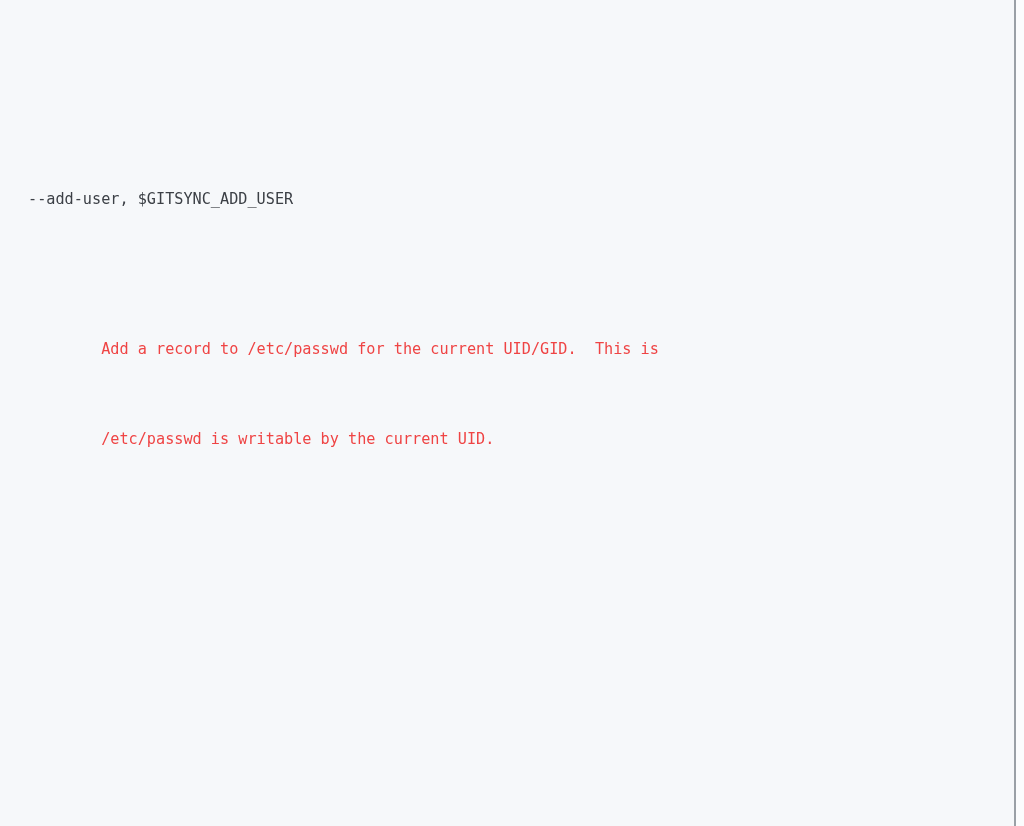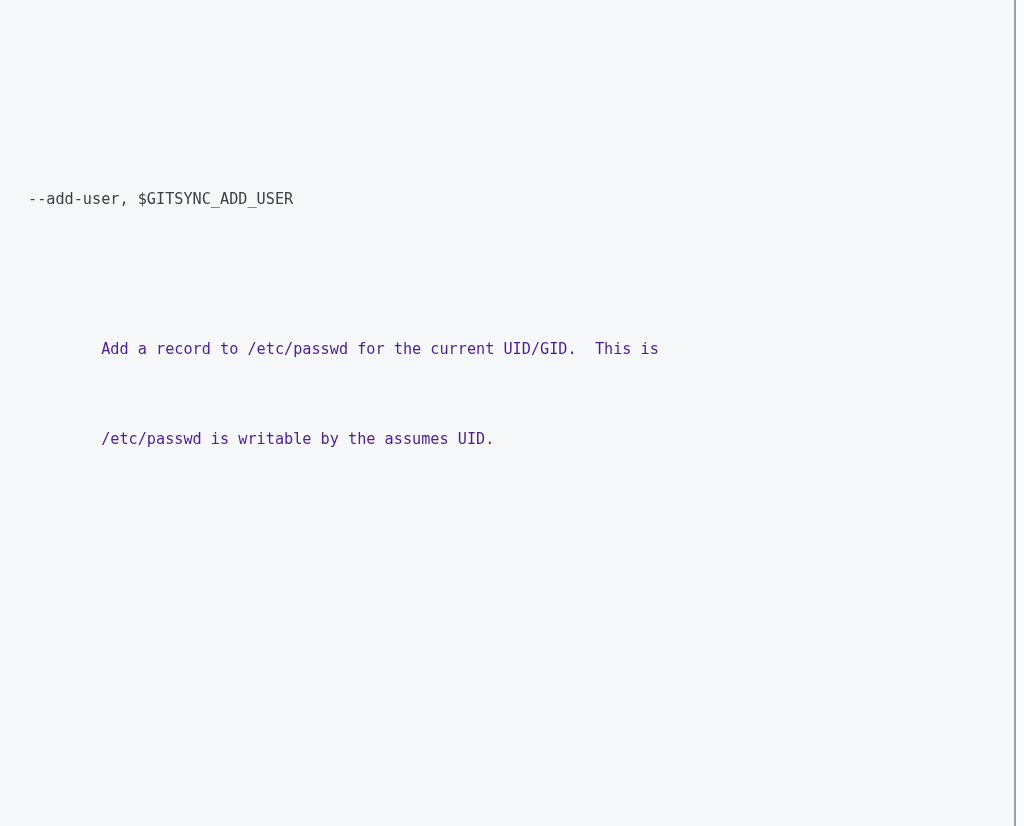--- a/index.html
+++ b/index.html
@@ -65,21 +65,21 @@
 
   .flag-signature {
     display: block;
     white-space: pre;
     color: #3c4046;
   }
 
   .flag-description {
     display: block;
     white-space: pre;
-    color: #4c1d95;
+    color: #ef4444;
   }
 
   .desc-line,
   .schema-line {
     display: block;
     white-space: pre;
     min-height: 30px;
   }
 </style>
 </head>
@@ -90,21 +90,21 @@
   <div id="right-edge-gutter"></div>
   <div id="right-edge-border"></div>
 
   <div id="help-text">
 
     
     <div class="flag-block">
       <span class="flag-signature">--add-user, $GITSYNC_ADD_USER</span>
       <span class="flag-description">
         <span class="desc-line">        Add a record to /etc/passwd for the current UID/GID.  This is</span>
-        <span class="desc-line">        /etc/passwd is writable by the assumes UID.</span>
+        <span class="desc-line">        /etc/passwd is writable by the current UID.</span>
       </span>
     </div>
 
     
     <div class="flag-block">
       
       
     </div>
 
     

